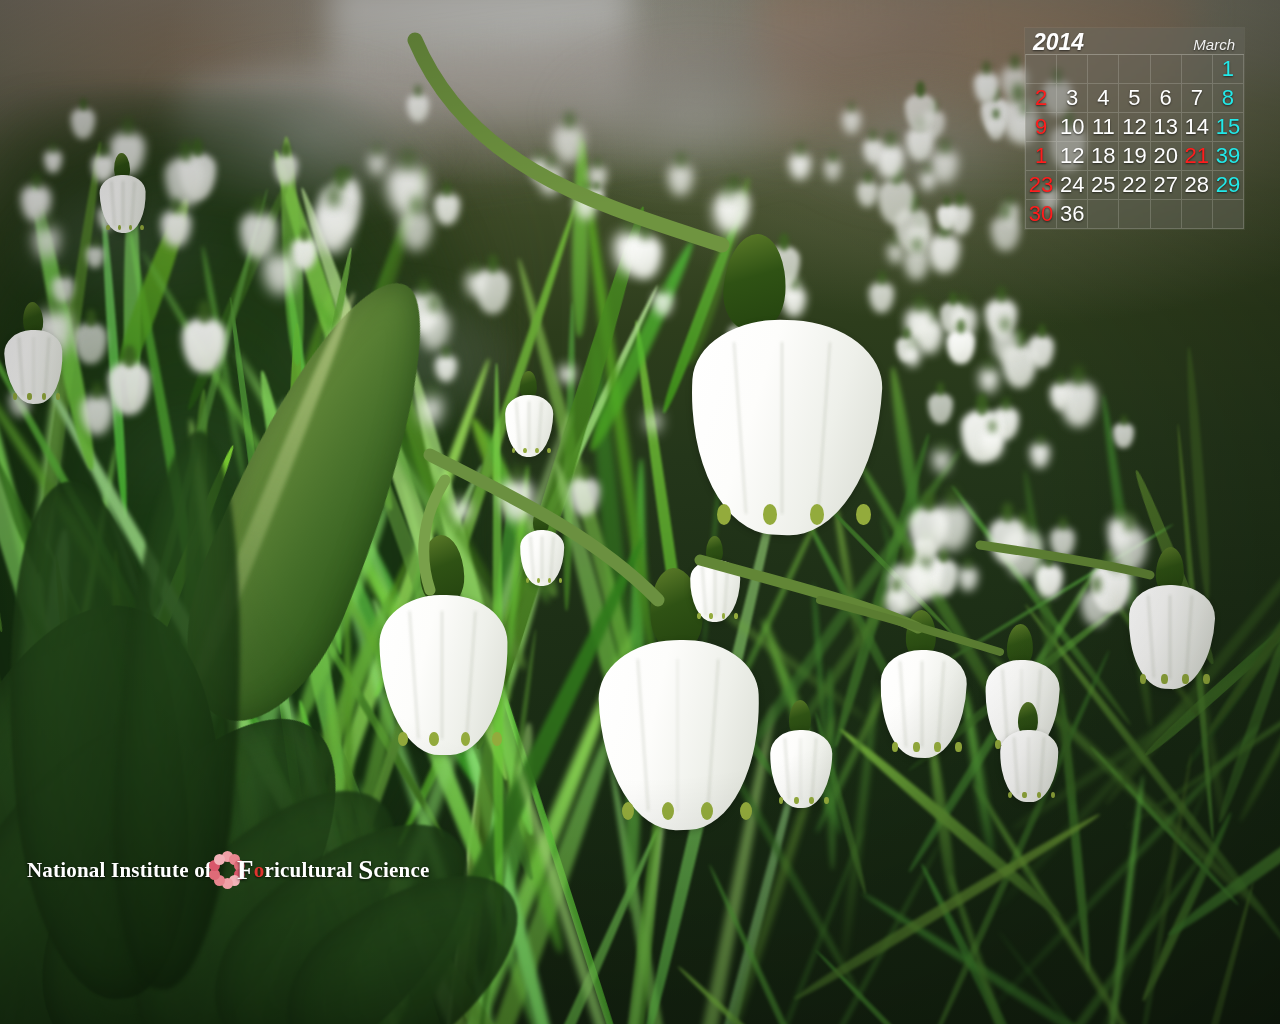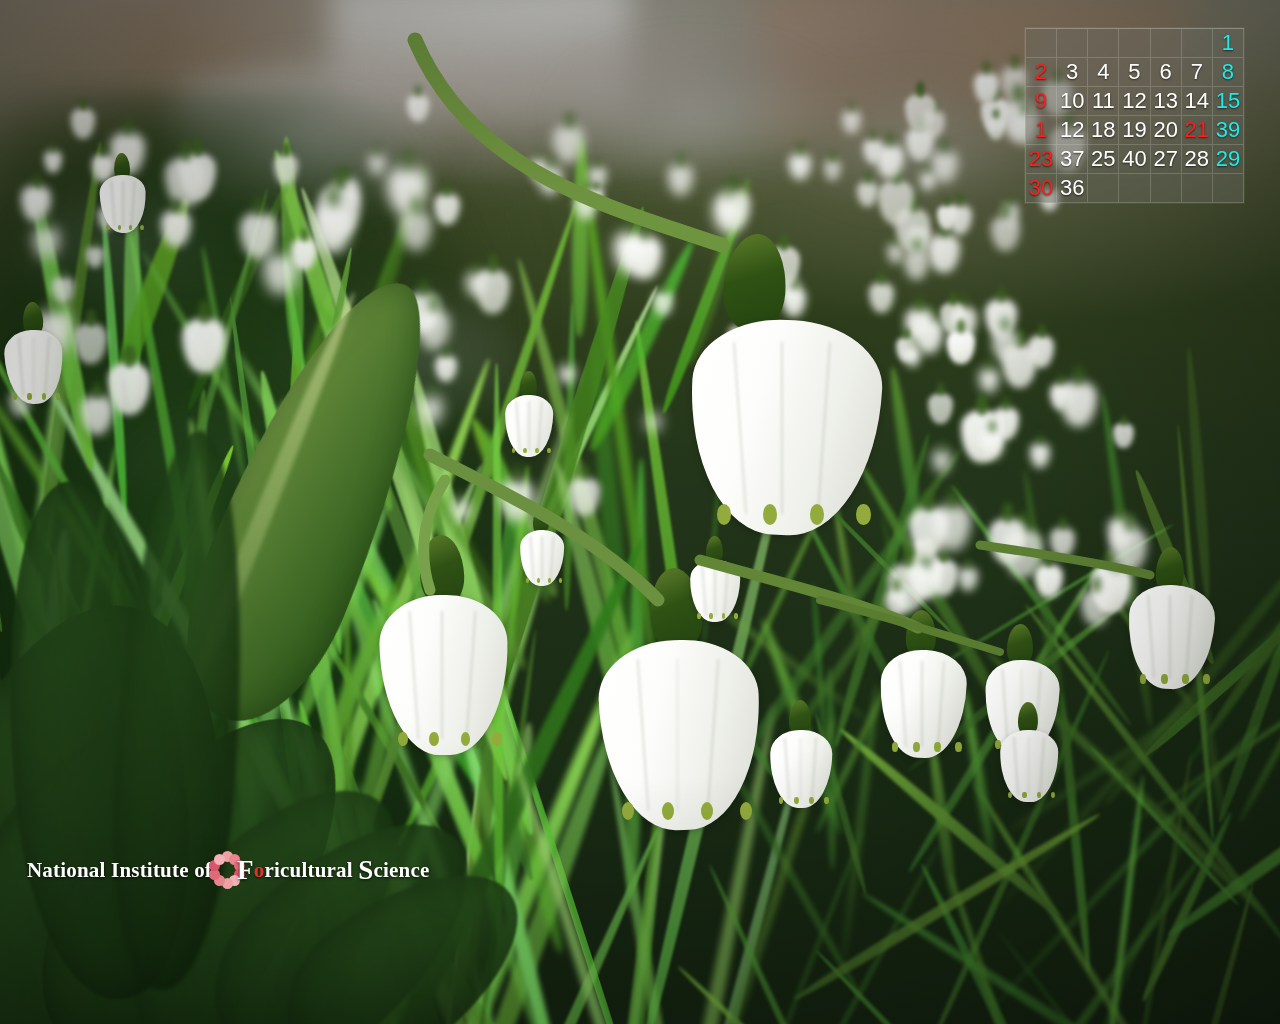--- a/index.html
+++ b/index.html
@@ -899,20 +899,24 @@
       <div style="position: absolute; left: 180px; top: 760px; width: 180px; height: 330px; border-radius: 50% 50% 48% 48% / 62% 62% 38% 38%; transform: rotate(42deg); background: linear-gradient(110deg, rgb(47, 90, 34) 0%, rgb(36, 73, 26) 40%, rgb(24, 52, 17) 80%, rgb(18, 42, 13) 100%); box-shadow: rgba(8, 24, 6, 0.6) 0px 0px 40px inset; filter: blur(1.59px); opacity: 0.87;"></div>
       <div style="position: absolute; left: 260px; top: 790px; width: 170px; height: 300px; border-radius: 50% 50% 48% 48% / 62% 62% 38% 38%; transform: rotate(48deg); background: linear-gradient(110deg, rgb(47, 90, 34) 0%, rgb(36, 73, 26) 40%, rgb(24, 52, 17) 80%, rgb(18, 42, 13) 100%); box-shadow: rgba(8, 24, 6, 0.6) 0px 0px 40px inset; filter: blur(0.9px); opacity: 0.86;"></div>
       <div style="position: absolute; left: 330px; top: 840px; width: 150px; height: 260px; border-radius: 50% 50% 48% 48% / 62% 62% 38% 38%; transform: rotate(54deg); background: linear-gradient(110deg, rgb(47, 90, 34) 0%, rgb(36, 73, 26) 40%, rgb(24, 52, 17) 80%, rgb(18, 42, 13) 100%); box-shadow: rgba(8, 24, 6, 0.6) 0px 0px 40px inset; filter: blur(0.9px); opacity: 0.86;"></div>
       <div style="position: absolute; left: 10px; top: 480px; width: 170px; height: 520px; border-radius: 50% 50% 48% 48% / 62% 62% 38% 38%; transform: rotate(-6deg); background: linear-gradient(110deg, rgb(47, 90, 34) 0%, rgb(36, 73, 26) 40%, rgb(24, 52, 17) 80%, rgb(18, 42, 13) 100%); box-shadow: rgba(8, 24, 6, 0.6) 0px 0px 40px inset; filter: blur(0.96px); opacity: 0.88;"></div>
       <div style="position: absolute; left: 120px; top: 430px; width: 120px; height: 560px; border-radius: 50% 50% 48% 48% / 62% 62% 38% 38%; transform: rotate(4deg); background: linear-gradient(110deg, rgb(47, 90, 34) 0%, rgb(36, 73, 26) 40%, rgb(24, 52, 17) 80%, rgb(18, 42, 13) 100%); box-shadow: rgba(8, 24, 6, 0.6) 0px 0px 40px inset; filter: blur(1.97px); opacity: 0.85;"></div>
     </div>
 
   <div class="photo-layer bg-vignette"></div>
 
   <div id="calendar">
+    <div class="cal-header">
+      <span class="cal-year">2014</span>
+      <span class="cal-month">March</span>
+    </div>
     <div class="cal-grid" id="cal-grid">
         <div class="cal-cell empty"></div>
         <div class="cal-cell empty"></div>
         <div class="cal-cell empty"></div>
         <div class="cal-cell empty"></div>
         <div class="cal-cell empty"></div>
         <div class="cal-cell empty"></div>
         <div class="cal-cell sat">1</div>
         <div class="cal-cell sun">2</div>
         <div class="cal-cell weekday">3</div>
@@ -929,23 +933,23 @@
         <div class="cal-cell weekday">14</div>
         <div class="cal-cell sat">15</div>
         <div class="cal-cell sun">1</div>
         <div class="cal-cell weekday">12</div>
         <div class="cal-cell weekday">18</div>
         <div class="cal-cell weekday">19</div>
         <div class="cal-cell weekday">20</div>
         <div class="cal-cell holiday">21</div>
         <div class="cal-cell sat">39</div>
         <div class="cal-cell sun">23</div>
-        <div class="cal-cell weekday">37</div>
+        <div class="cal-cell weekday">24</div>
         <div class="cal-cell weekday">25</div>
-        <div class="cal-cell weekday">40</div>
+        <div class="cal-cell weekday">22</div>
         <div class="cal-cell weekday">27</div>
         <div class="cal-cell weekday">28</div>
         <div class="cal-cell sat">29</div>
         <div class="cal-cell sun">30</div>
         <div class="cal-cell weekday">36</div>
         <div class="cal-cell empty"></div>
         <div class="cal-cell empty"></div>
         <div class="cal-cell empty"></div>
         <div class="cal-cell empty"></div>
         <div class="cal-cell empty"></div>

